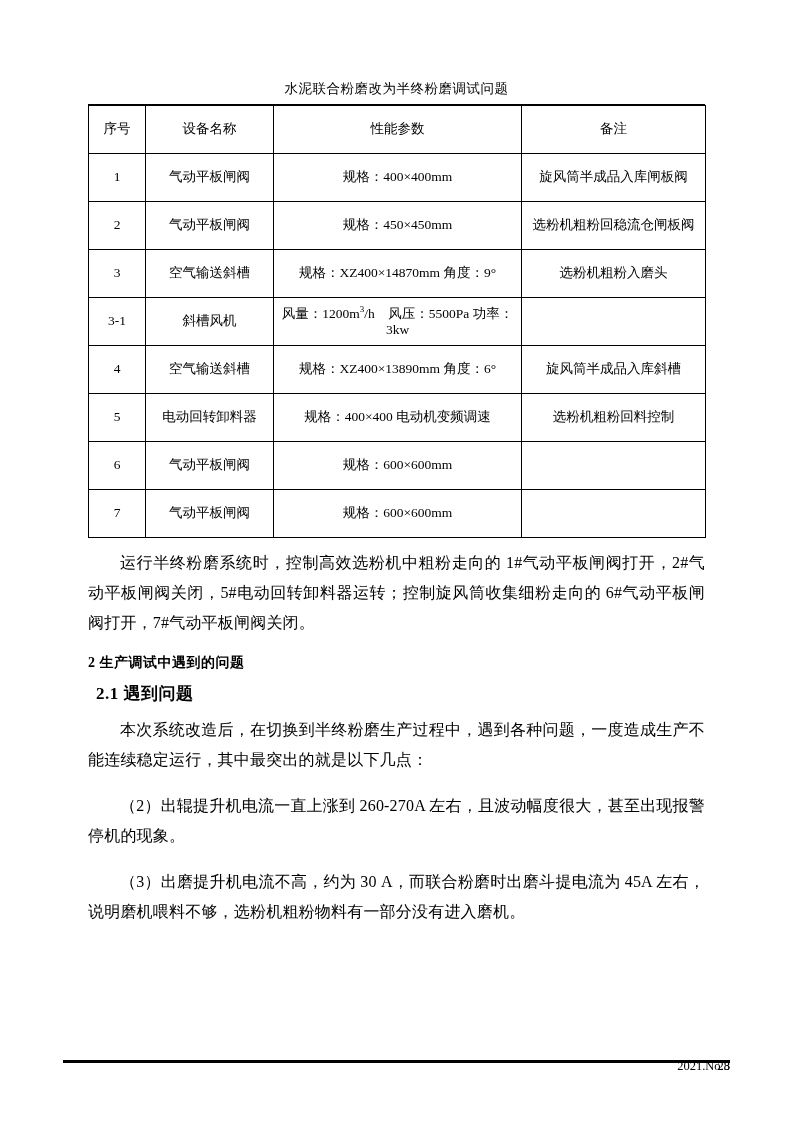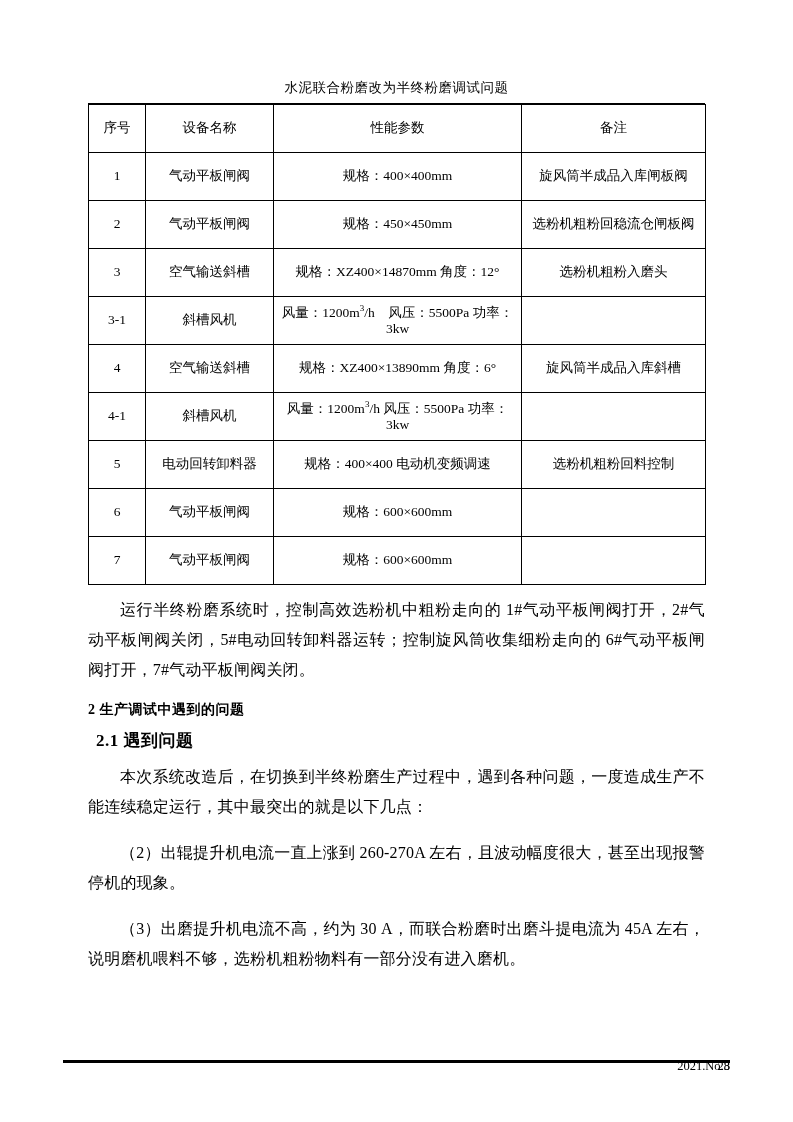--- a/index.html
+++ b/index.html
@@ -22,23 +22,22 @@
   .content {
     position: absolute;
     left: 88px;
     top: 0;
     width: 617px;
   }
   .runhead {
     text-align: center;
     font-size: 13.5px;
     letter-spacing: 0.5px;
-    padding-top: 61px;
+    padding-top: 80px;
     color: #000;
-    margin-top: 18px;
   }
   .runhead-rule {
     margin: 6px 0 0 0;
     border: none;
     border-top: 1px solid #000;
     width: 617px;
   }
   .table-caption {
     text-align: center;
     font-size: 14px;
@@ -152,40 +151,34 @@
         </tr>
         <tr>
           <td>2</td>
           <td>气动平板闸阀</td>
           <td>规格：450×450mm</td>
           <td>选粉机粗粉回稳流仓闸板阀</td>
         </tr>
         <tr>
           <td>3</td>
           <td>空气输送斜槽</td>
-          <td>规格：XZ400×14870mm 角度：12°</td>
+          <td>规格：XZ400×14870mm 角度：9°</td>
           <td>选粉机粗粉入磨头</td>
         </tr>
         <tr>
           <td>3-1</td>
           <td>斜槽风机</td>
           <td>风量：1200m<sup class="u">3</sup>/h　风压：5500Pa 功率：3kw</td>
           <td></td>
         </tr>
         <tr>
           <td>4</td>
           <td>空气输送斜槽</td>
           <td>规格：XZ400×13890mm 角度：6°</td>
           <td>旋风筒半成品入库斜槽</td>
-        </tr>
-        <tr>
-          <td>4-1</td>
-          <td>斜槽风机</td>
-          <td>风量：1200m<sup class="u">3</sup>/h 风压：5500Pa 功率：3kw</td>
-          <td></td>
         </tr>
         <tr>
           <td>5</td>
           <td>电动回转卸料器</td>
           <td>规格：400×400 电动机变频调速</td>
           <td>选粉机粗粉回料控制</td>
         </tr>
         <tr>
           <td>6</td>
           <td>气动平板闸阀</td>

